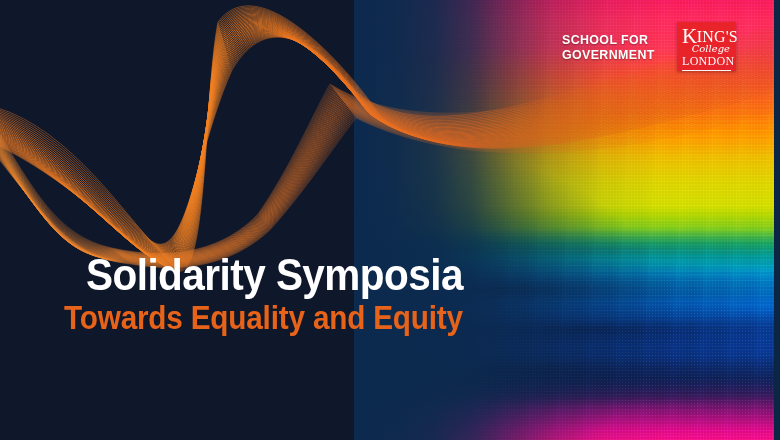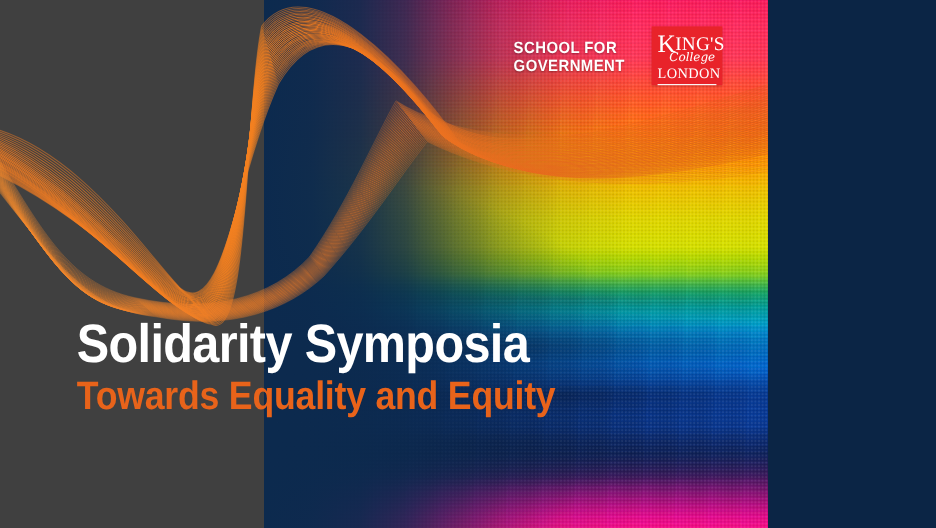--- a/index.html
+++ b/index.html
@@ -7,24 +7,24 @@
     margin: 0;
     padding: 0;
     background: #0b2545;
   }
   body {
     font-family: "Liberation Sans", sans-serif;
   }
 
   .banner {
     position: relative;
-    width: 640px;
+    width: 774px;
     height: 440px;
     overflow: hidden;
-    background: #404040;
+    background: #0f172a;
   }
 
   
   .rainbow-layer {
     position: absolute;
     inset: 0;
     pointer-events: none;
   }
 
   
@@ -221,21 +221,22 @@
     height: 1px;
     background: #ffffff;
     margin-top: 2px;
     opacity: 0.95;
   }
 
   
   .title-block {
     position: absolute;
     left: 64px;
-    top: 264px;
+    top: 252px;
+    text-align: right;
   }
   .main-title {
     color: #ffffff;
     font-family: "Liberation Sans", sans-serif;
     font-weight: 700;
     font-size: 45px;
     line-height: 46px;
     letter-spacing: -0.6px;
     transform: scaleX(0.90);
     transform-origin: left center;

